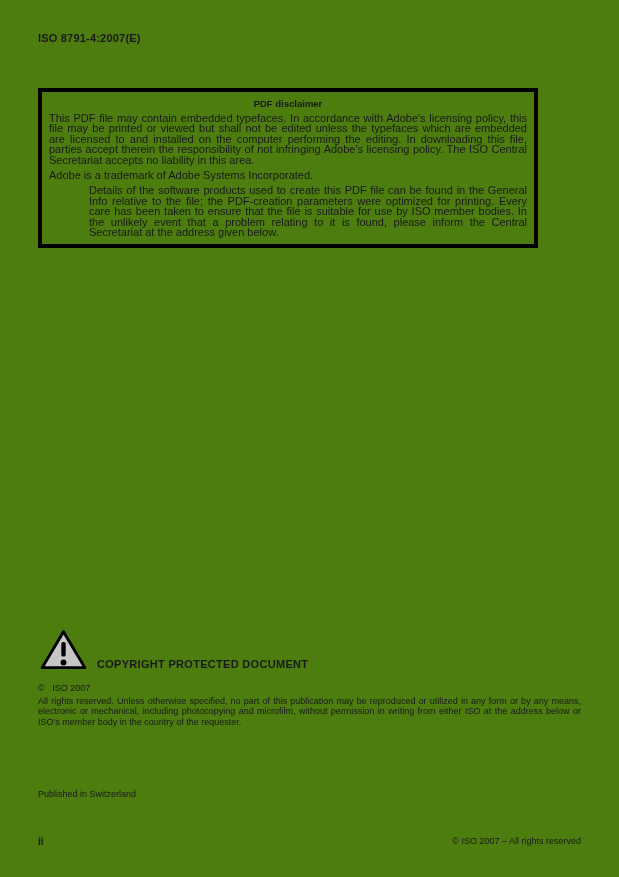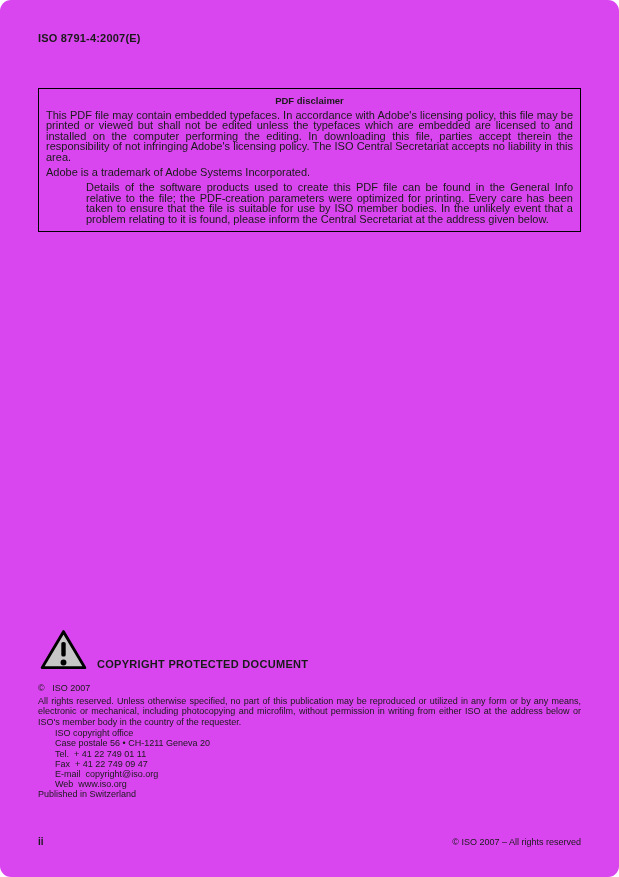--- a/index.html
+++ b/index.html
@@ -2,38 +2,37 @@
 <html><head>
 <meta charset="utf-8">
 <style>
   * { margin: 0; padding: 0; box-sizing: border-box; }
   html, body { background: #ffffff; }
   body { font-family: "Liberation Sans", sans-serif; color: #1a1a1a; }
   .page {
     position: relative;
     width: 619px;
     height: 877px;
-    background: #d946ef;
+    background: #4d7c0f;
     overflow: hidden;
-    border-radius: 11px;
   }
   .doc-header {
     position: absolute;
     left: 38px;
     top: 32px;
     font-size: 11px;
     font-weight: bold;
     letter-spacing: 0.2px;
   }
   .disclaimer-box {
     position: absolute;
     left: 38px;
     top: 88px;
-    width: 543px;
-    border: 1px solid #000000;
+    width: 500px;
+    border: 4px solid #000000;
     padding: 5px 7px 7px 7px;
   }
   .disclaimer-title {
     text-align: center;
     font-weight: bold;
     font-size: 9.5px;
     margin: 1px 0 4px 0;
   }
   .disclaimer-p {
     font-size: 11px;
@@ -89,21 +88,21 @@
     font-size: 9px;
     text-align: right;
   }
   .page-footer {
     position: absolute;
     left: 38px;
     top: 836px;
     width: 543px;
     display: flex;
     justify-content: space-between;
-    align-items: center;
+    align-items: flex-start;
   }
   .footer-page-number {
     font-size: 10px;
     font-weight: bold;
   }
   .footer-copyright {
     font-size: 9px;
   }
 </style>
 </head>
@@ -127,28 +126,20 @@
       <circle cx="32" cy="45" r="4" fill="#000000"></circle>
     </svg>
   </span>
 
   <div class="copyright-heading">COPYRIGHT PROTECTED DOCUMENT</div>
 
   <div class="copyright-symbol-line">©   ISO 2007</div>
 
   <p class="rights-paragraph">All rights reserved. Unless otherwise specified, no part of this publication may be reproduced or utilized in any form or by any means, electronic or mechanical, including photocopying and microfilm, without permission in writing from either ISO at the address below or ISO's member body in the country of the requester.</p>
 
-  <div class="address-block">
-    <div class="address-line">ISO copyright office</div>
-    <div class="address-line">Case postale 56 • CH-1211 Geneva 20</div>
-    <div class="address-line">Tel.  + 41 22 749 01 11</div>
-    <div class="address-line">Fax  + 41 22 749 09 47</div>
-    <div class="address-line">E-mail  copyright@iso.org</div>
-    <div class="address-line">Web  www.iso.org</div>
-  </div>
 
   <div class="published-line">Published in Switzerland</div>
 
   <div class="page-footer">
     <span class="footer-page-number">ii</span>
     <span class="footer-copyright">© ISO 2007 – All rights reserved</span>
   </div>
 
 </div>
 

